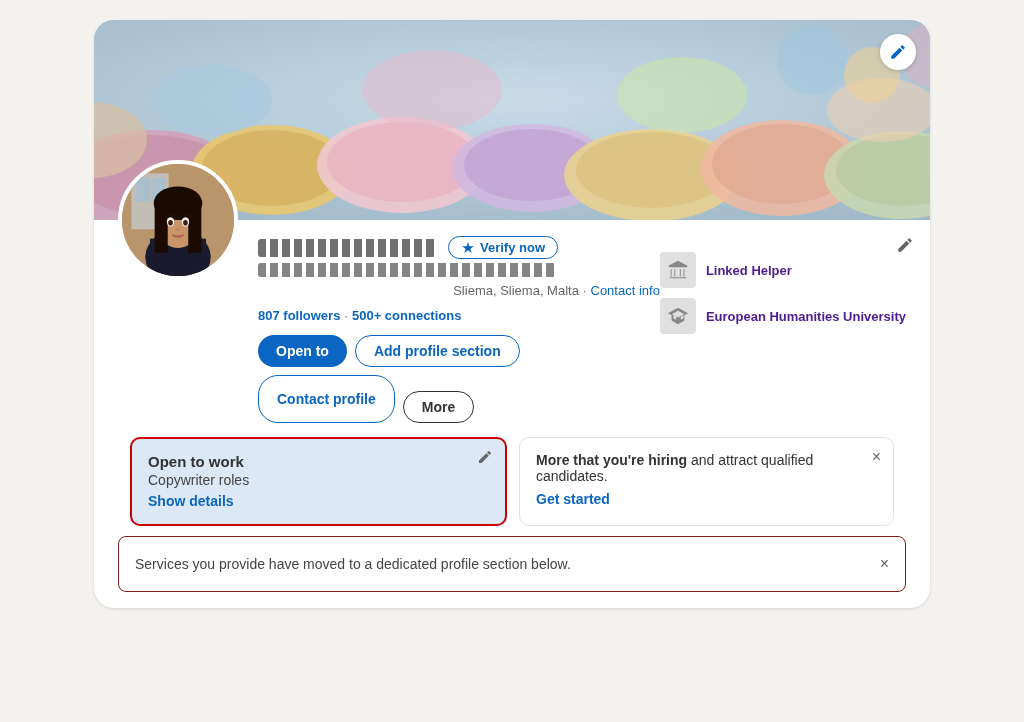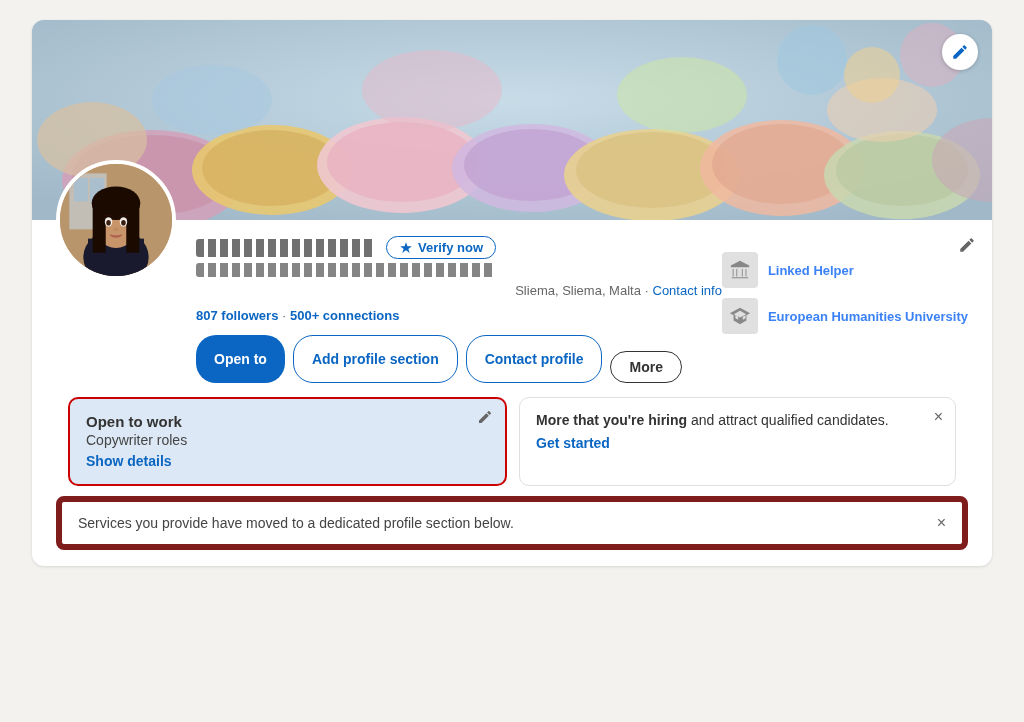--- a/index.html
+++ b/index.html
@@ -5,22 +5,22 @@
     * { box-sizing: border-box; margin: 0; padding: 0; }
     body {
       background: #f3f2ef;
       font-family: -apple-system, BlinkMacSystemFont, 'Segoe UI', Arial, sans-serif;
       display: flex;
       justify-content: center;
       padding: 20px;
     }
     .profile-card {
       background: #fff;
-      border-radius: 12px;
-      width: 960px;
+      border-radius: 20px;
+      width: 836px;
       overflow: hidden;
       box-shadow: 0 1px 3px rgba(0,0,0,0.12);
     }
     .banner {
       position: relative;
       width: 100%;
       height: 200px;
       overflow: hidden;
     }
     .banner-bg {
@@ -199,21 +199,21 @@
       background: #e0e0e0;
       border-radius: 4px;
       display: flex;
       align-items: center;
       justify-content: center;
       flex-shrink: 0;
     }
     .sidebar-item-text {
       font-size: 13px;
       font-weight: 600;
-      color: #3b82f6;
+      color: #4c1d95;
     }
     .profile-edit-pencil {
       position: absolute;
       top: 16px;
       right: 16px;
       cursor: pointer;
       color: #666;
     }
     .profile-edit-pencil svg {
       width: 18px;
@@ -283,23 +283,23 @@
     .hiring-close {
       position: absolute;
       top: 10px;
       right: 12px;
       cursor: pointer;
       color: #666;
       font-size: 16px;
     }
     
     .services-moved-banner {
-      border: 6px solid #7f1d1d;
+      border: 1px solid #7f1d1d;
       border-radius: 8px;
-      padding: 12px 16px;
+      padding: 18px 16px;
       display: flex;
       align-items: center;
       justify-content: space-between;
       margin-top: 8px;
     }
     .services-moved-text {
       font-size: 14px;
       color: #444;
     }
     .services-moved-close {

